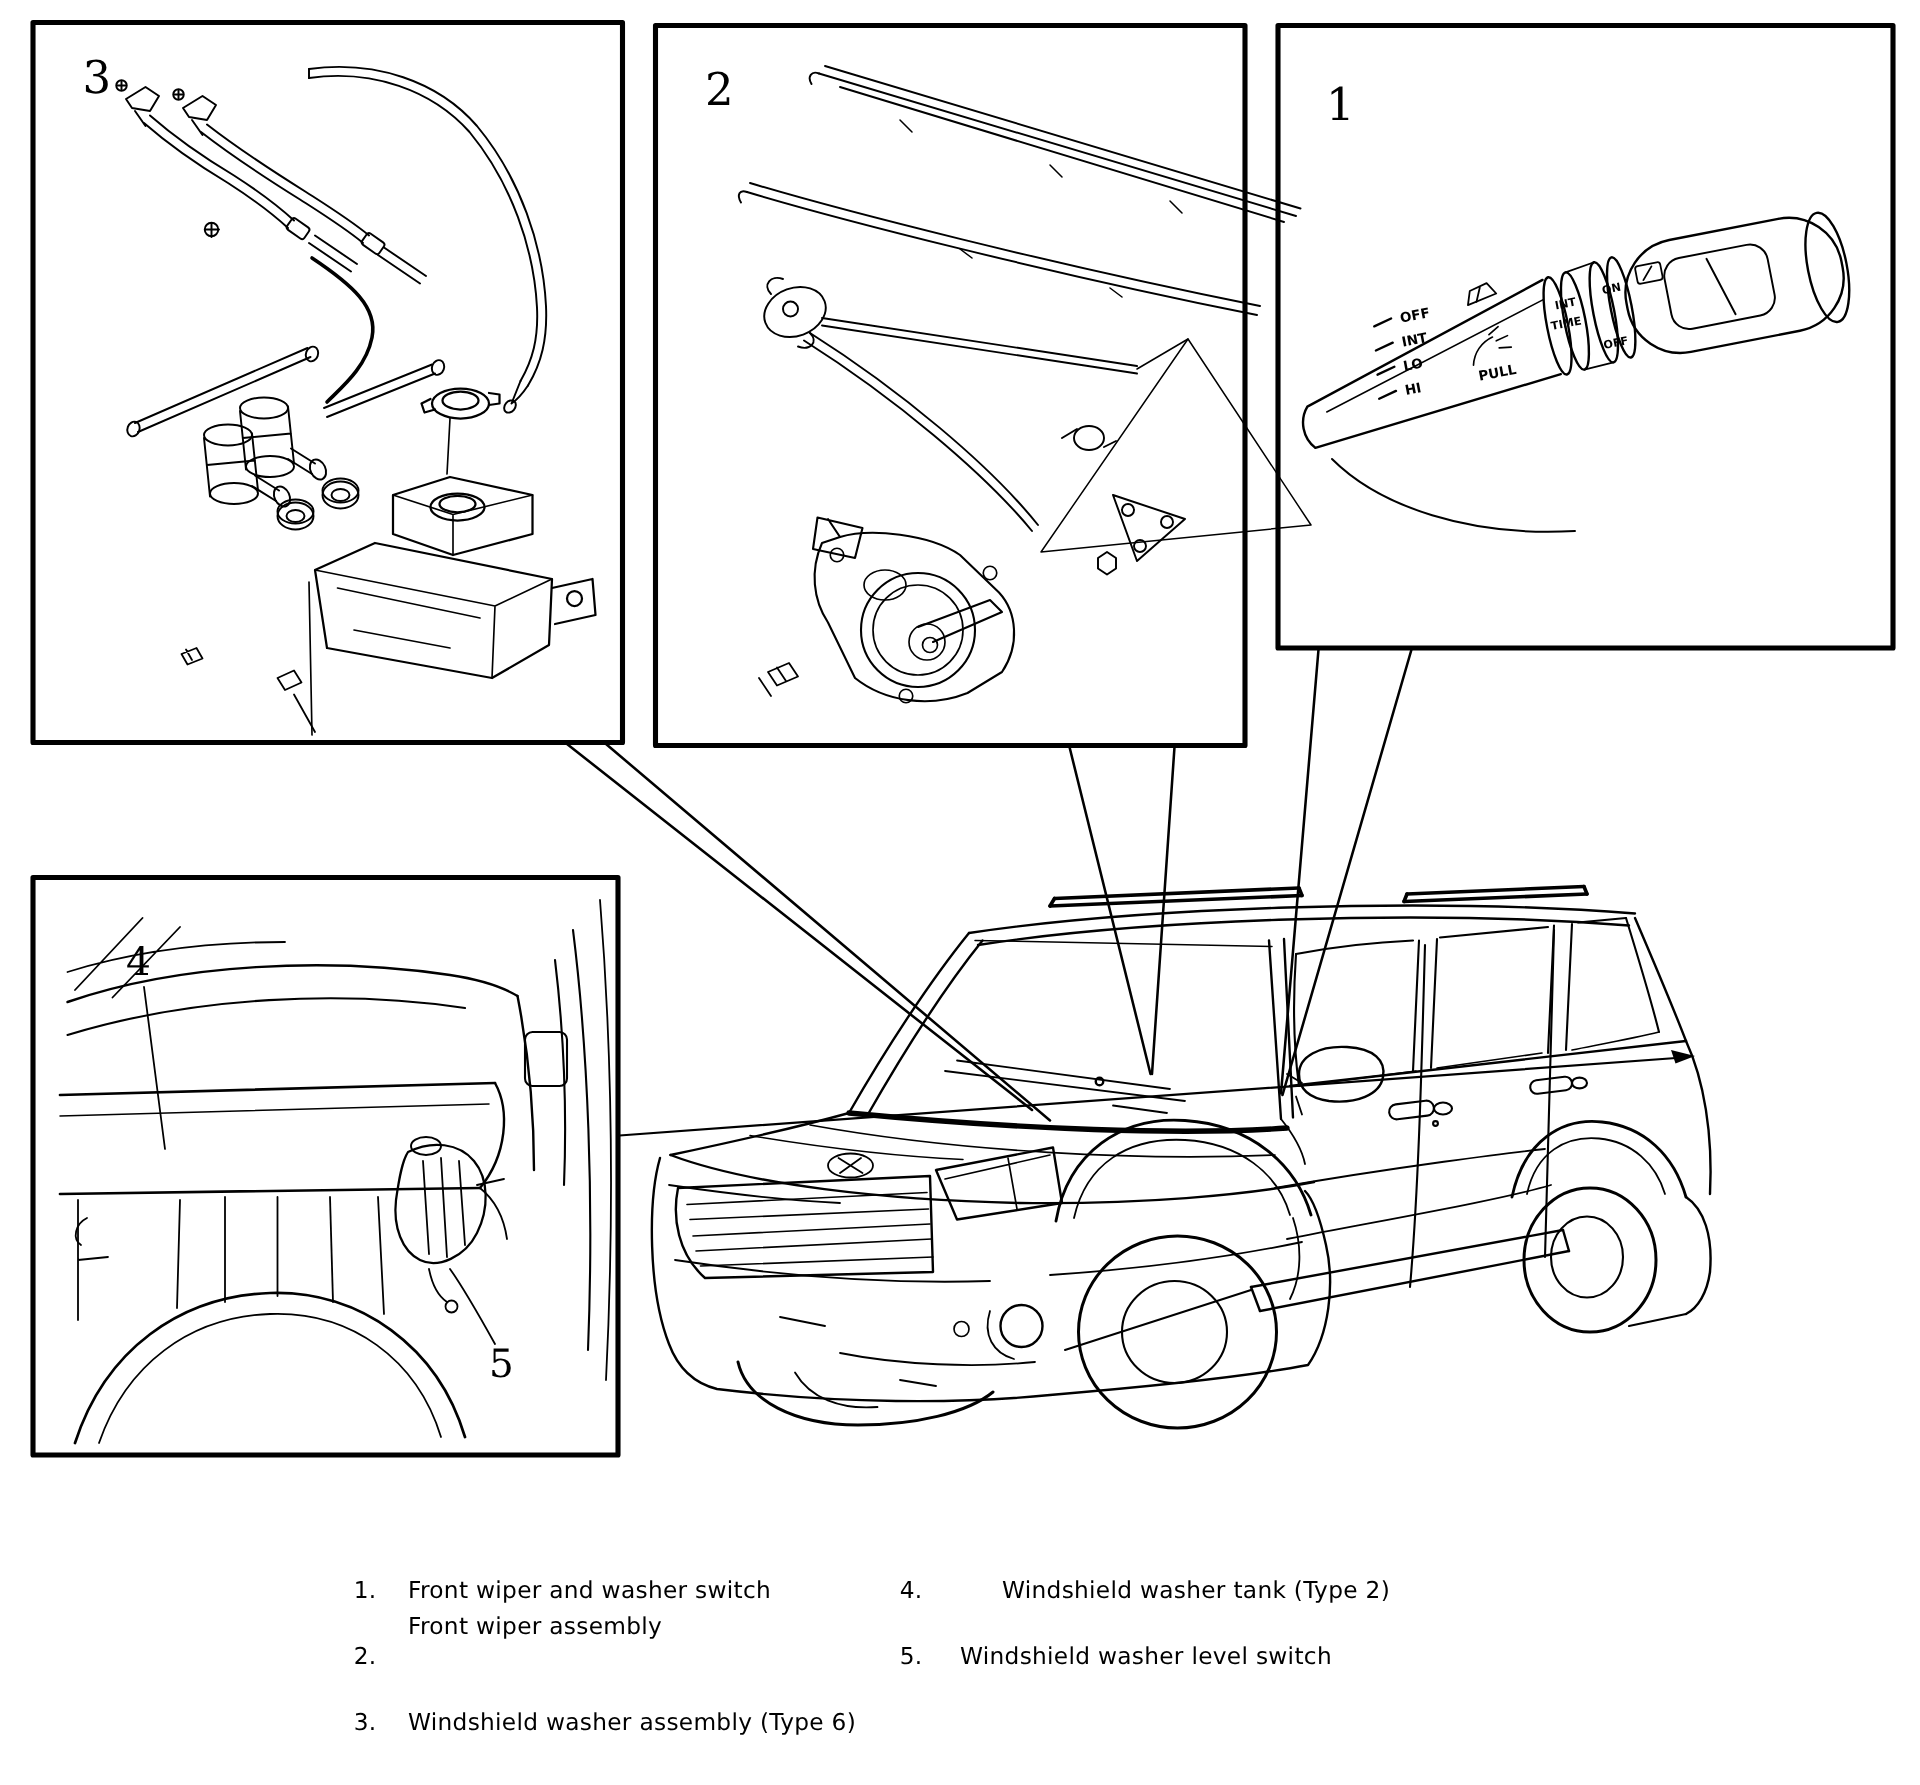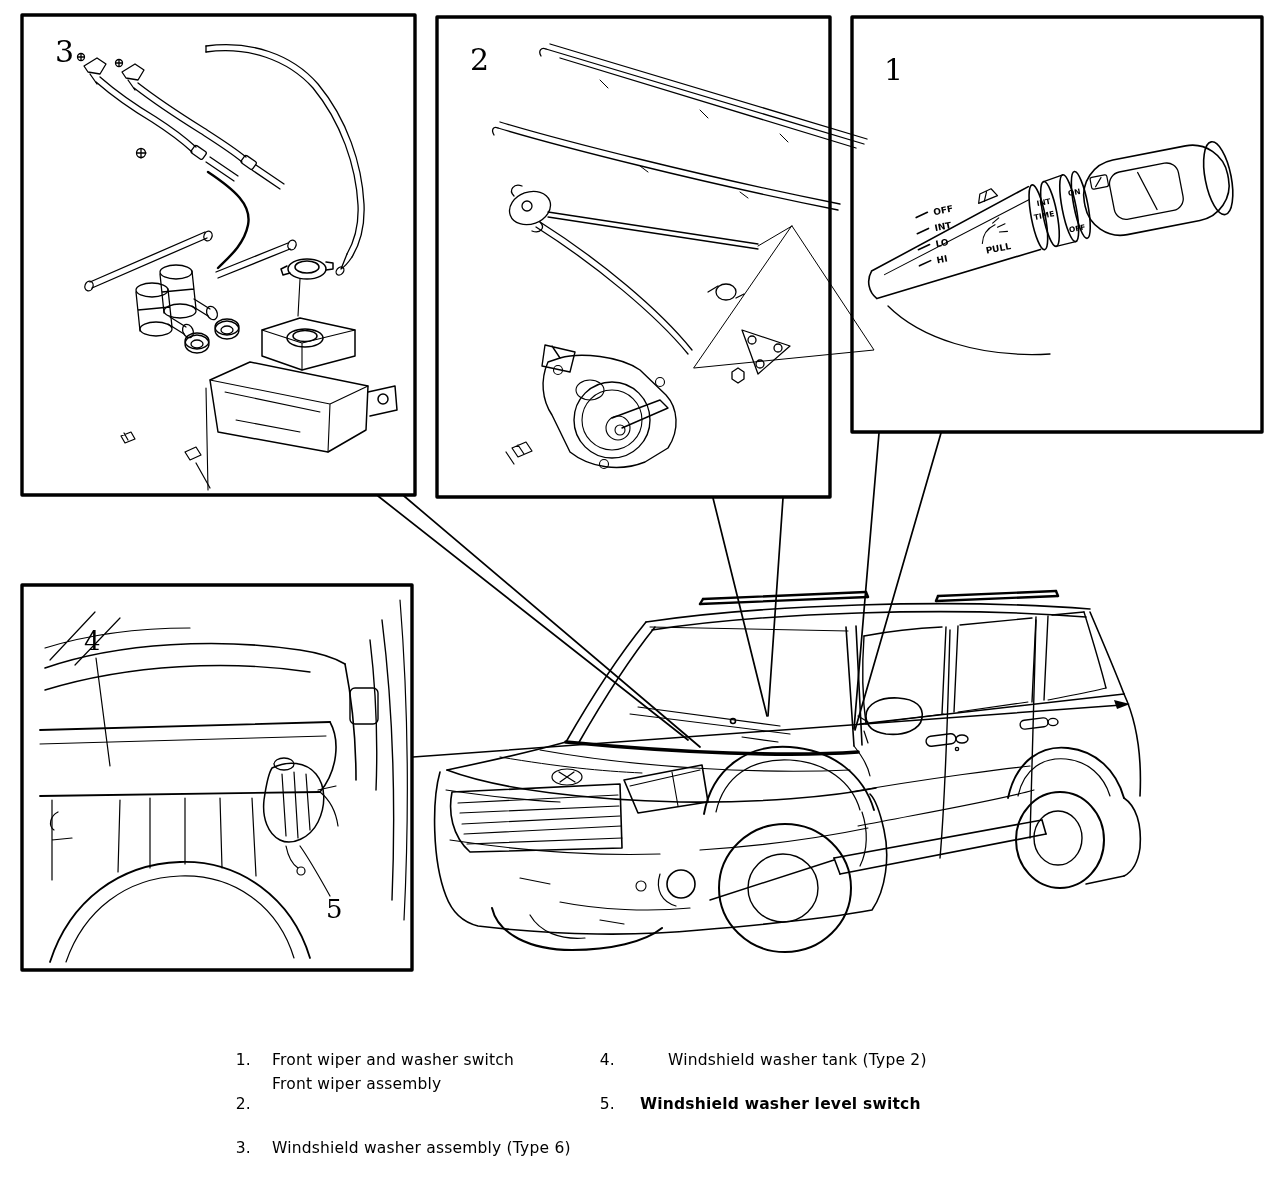--- a/index.html
+++ b/index.html
@@ -427,15 +427,15 @@
     <div class="num" style="left:205px;top:1051px;">1.</div>
     <div class="lab" style="left:272px;top:1051px;">Front wiper and washer switch</div>
     <div class="num" style="left:205px;top:1095px;">2.</div>
     <div class="lab" style="left:272px;top:1075px;">Front wiper assembly</div>
     <div class="num" style="left:205px;top:1139px;">3.</div>
     <div class="lab" style="left:272px;top:1139px;">Windshield washer assembly (Type 6)</div>
 
     <div class="num" style="left:569px;top:1051px;">4.</div>
     <div class="lab" style="left:640px;top:1051px;margin-left:28px;">Windshield washer tank (Type 2)</div>
     <div class="num" style="left:569px;top:1095px;">5.</div>
-    <div class="lab" style="left:640px;top:1095px;font-weight:bold;">Windshield washer level switch</div>
+    <div class="lab" style="left:640px;top:1095px;">Windshield washer level switch</div>
   </div>
 </div>
 
 </body></html>

